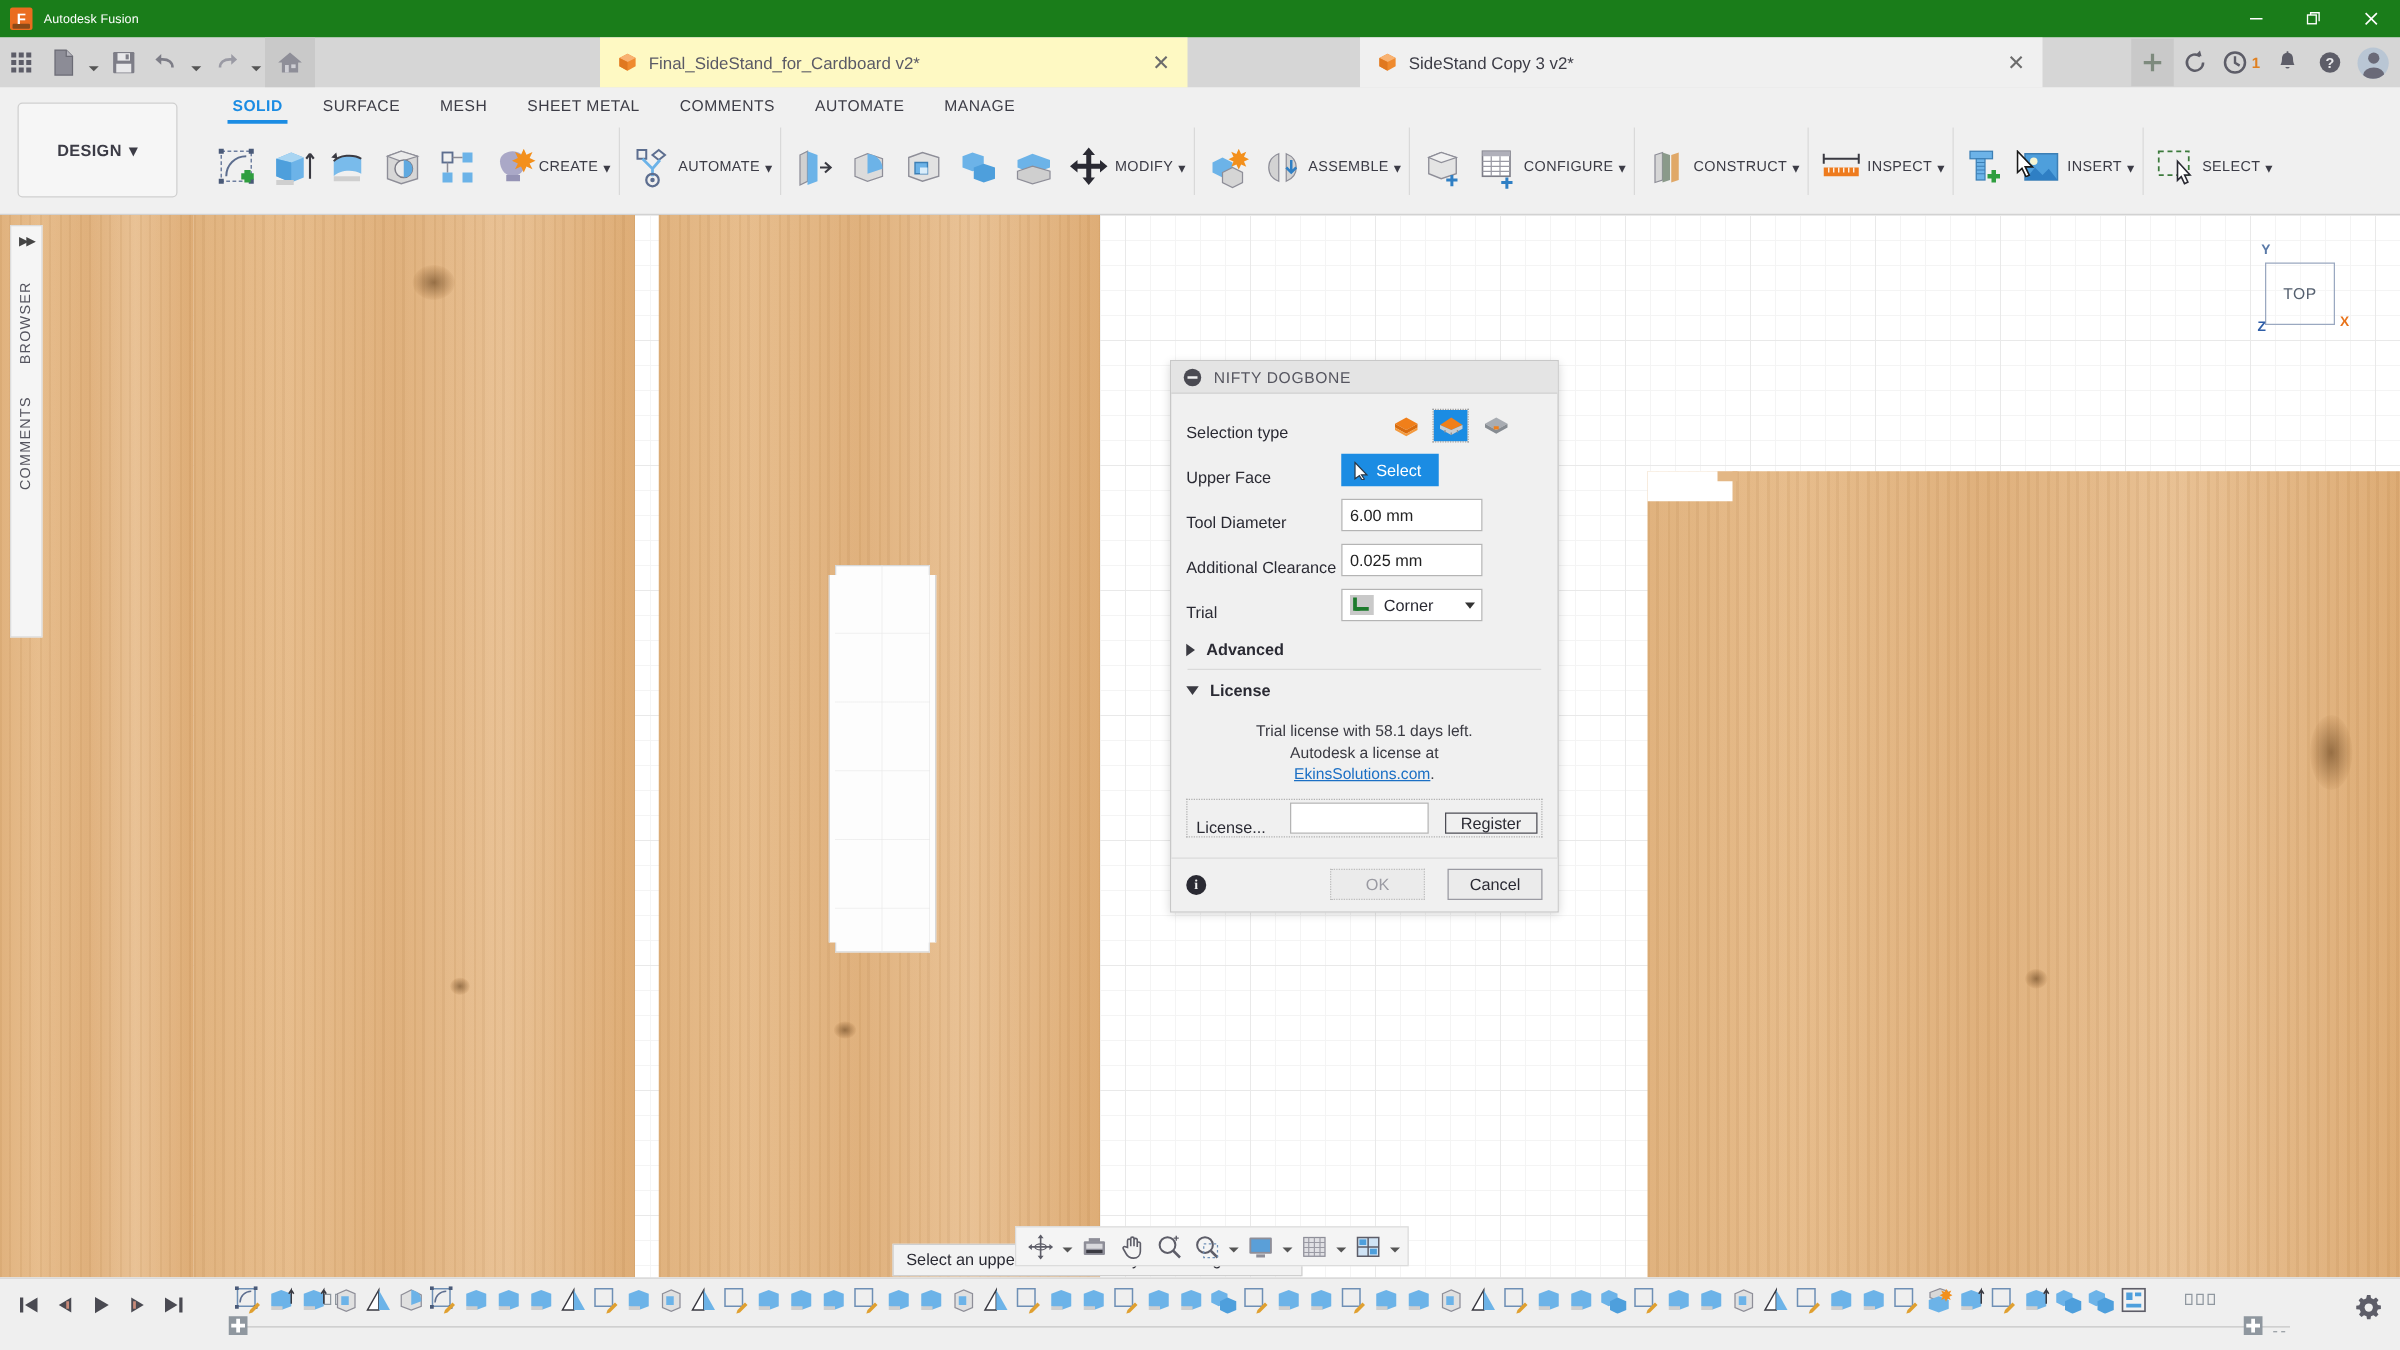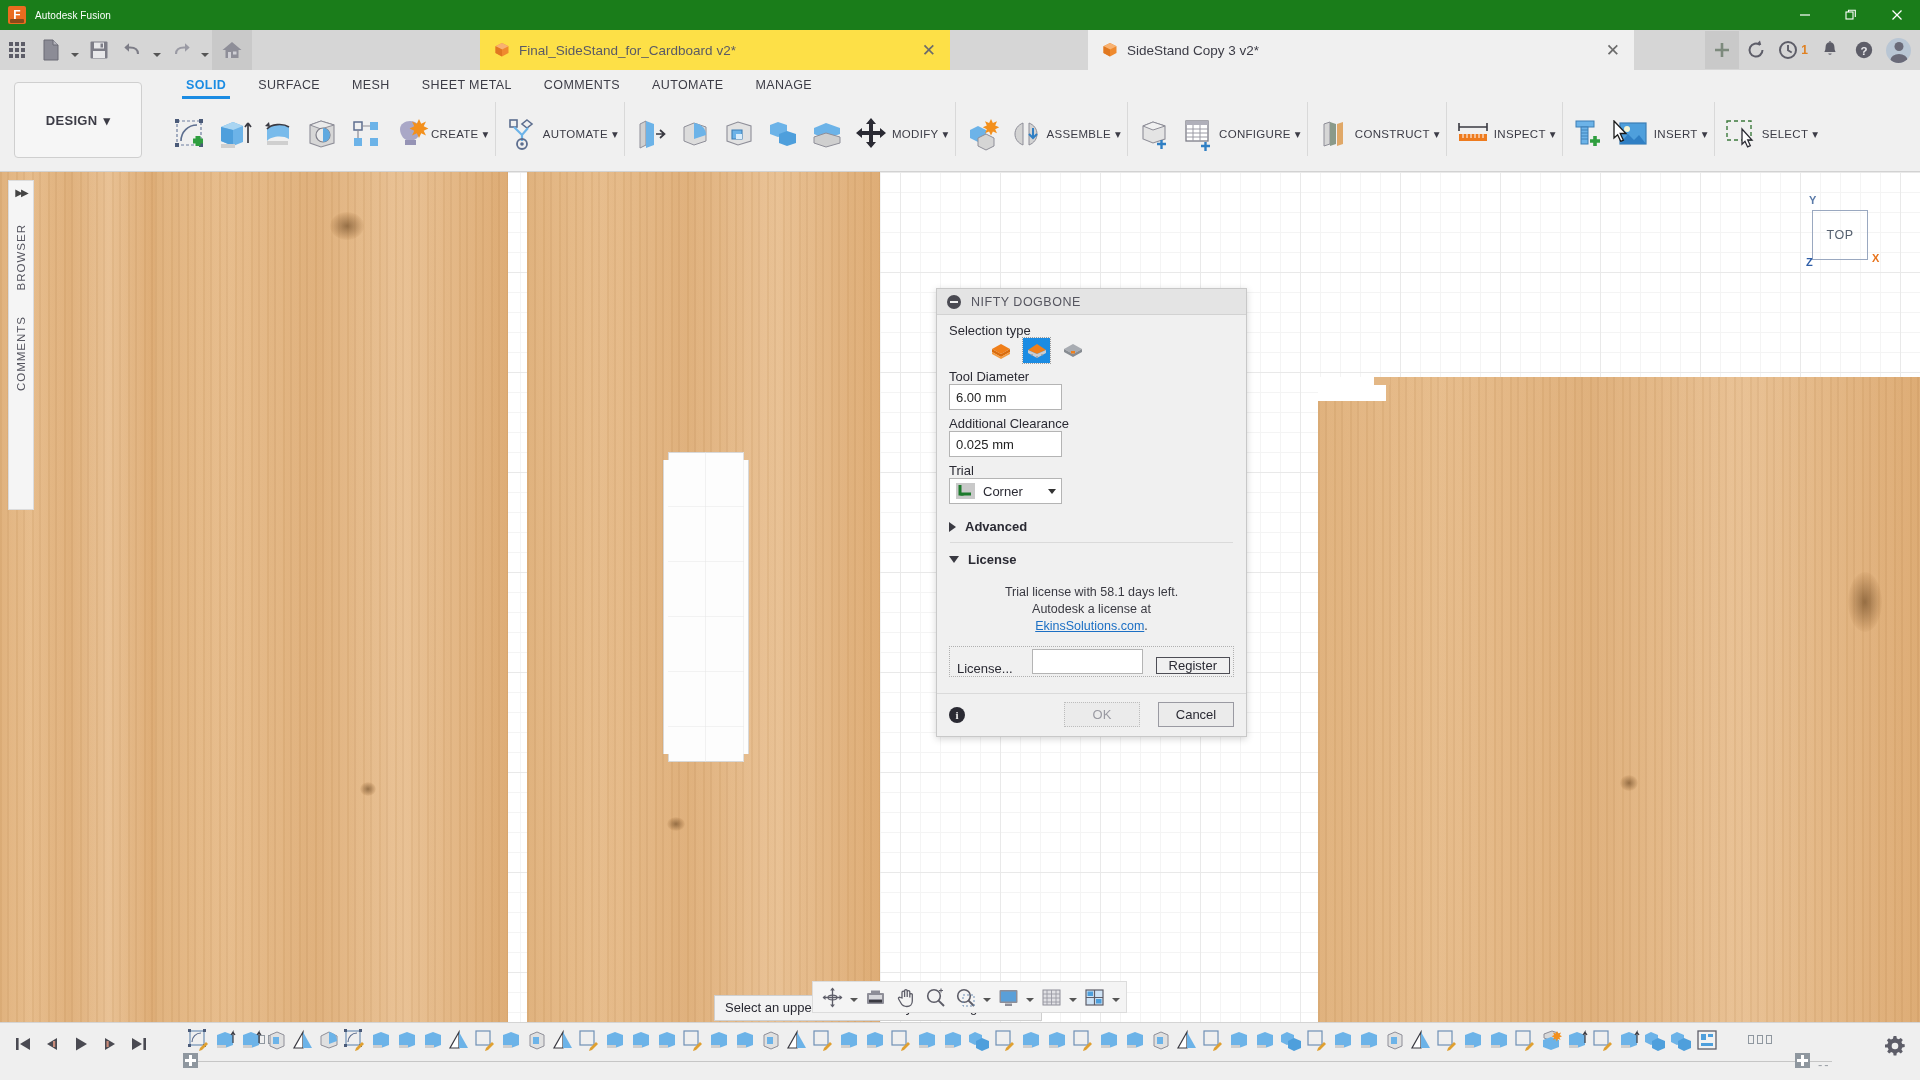--- a/index.html
+++ b/index.html
@@ -55,21 +55,21 @@
   .home-btn {
     width: 40px; height: 40px; background: #c9c9c9;
     display: flex; align-items: center; justify-content: center;
   }
 
   
   .doc-tab {
     position: absolute; top: 0; height: 40px;
     display: flex; align-items: center; gap: 9px; padding: 0 14px;
   }
-  .doc-tab.inactive { background: #fde047; }
+  .doc-tab.inactive { background: #fef9c3; }
   .doc-tab.active { background: #f0f0f0; }
   .doc-tab-label { font-size: 13.5px; color: #5a5a66; white-space: nowrap; }
   .doc-tab.active .doc-tab-label { color: #3c3c46; }
   .tab-cube { width: 16px; height: 16px; flex: none; }
   .tab-close { font-size: 17px; color: #6c6c6c; line-height: 1; margin-left: auto; padding-left: 18px; }
 
   .qa-right { position: absolute; right: 4px; top: 0; height: 40px; display: flex; align-items: center; }
   .qa-ricon {
     height: 38px; min-width: 34px; padding: 0 5px;
     display: flex; align-items: center; justify-content: center; gap: 3px;
@@ -204,21 +204,21 @@
     height: 26px; background: #e4e4e4; border-bottom: 1px solid #d2d2d2;
     display: flex; align-items: center; gap: 10px; padding: 0 10px;
   }
   .dlg-collapse {
     width: 14px; height: 14px; border-radius: 50%; background: #4a4a52;
     display: flex; align-items: center; justify-content: center; flex: none;
   }
   .dlg-collapse span { width: 8px; height: 2px; background: #f0f0f0; display: block; }
   .dlg-title { font-size: 12.5px; color: #55555f; letter-spacing: .5px; }
   .dlg-body { padding: 8px 12px 4px; }
-  .row { display: flex; align-items: flex-start; min-height: 30px; margin-bottom: 6px; flex-direction: column; }
+  .row { display: flex; align-items: flex-end; min-height: 30px; margin-bottom: 6px; }
   .row-lbl { width: 124px; font-size: 13px; color: #2a2a33; flex: none; }
   .seltype { display: flex; gap: 9px; padding-left: 38px; }
   .seltype-btn {
     width: 27px; height: 25px; display: flex; align-items: center; justify-content: center;
   }
   .seltype-btn.sel { background: #1b8ce3; outline: 1px dotted #9c9c9c; }
   .btn-select {
     background: #1b8ce3; color: #fff; height: 26px; min-width: 78px;
     display: flex; align-items: center; justify-content: center; gap: 5px;
     font-size: 13px; padding: 0 11px 0 7px;
@@ -851,20 +851,29 @@
           <span class="seltype-btn">
             <svg width="22" height="18" viewBox="0 0 22 18">
               <path d="M11 2 20 7l-9 5-9-5z" fill="#a8acb2"></path>
               <path d="M2 7v3l9 5 9-5V7l-9 5z" fill="#878c92"></path>
               <rect x="9" y="9" width="4" height="2.5" fill="#ef7f1c"></rect>
             </svg>
           </span>
         </span>
       </div>
 
+      <div class="row">
+        <span class="row-lbl">Upper Face</span>
+        <span class="btn-select">
+          <svg width="13" height="15" viewBox="0 0 13 15">
+            <path d="M1 1l9.5 9.8H6.2l2.2 3.4-1.7.9-2.2-3.5L1 14z" fill="#fff" stroke="#2a3a4a" stroke-width="1"></path>
+          </svg>
+          <span>Select</span>
+        </span>
+      </div>
 
       <div class="row">
         <span class="row-lbl">Tool Diameter</span>
         <span class="fld">6.00 mm</span>
       </div>
 
       <div class="row">
         <span class="row-lbl">Additional Clearance</span>
         <span class="fld">0.025 mm</span>
       </div>

